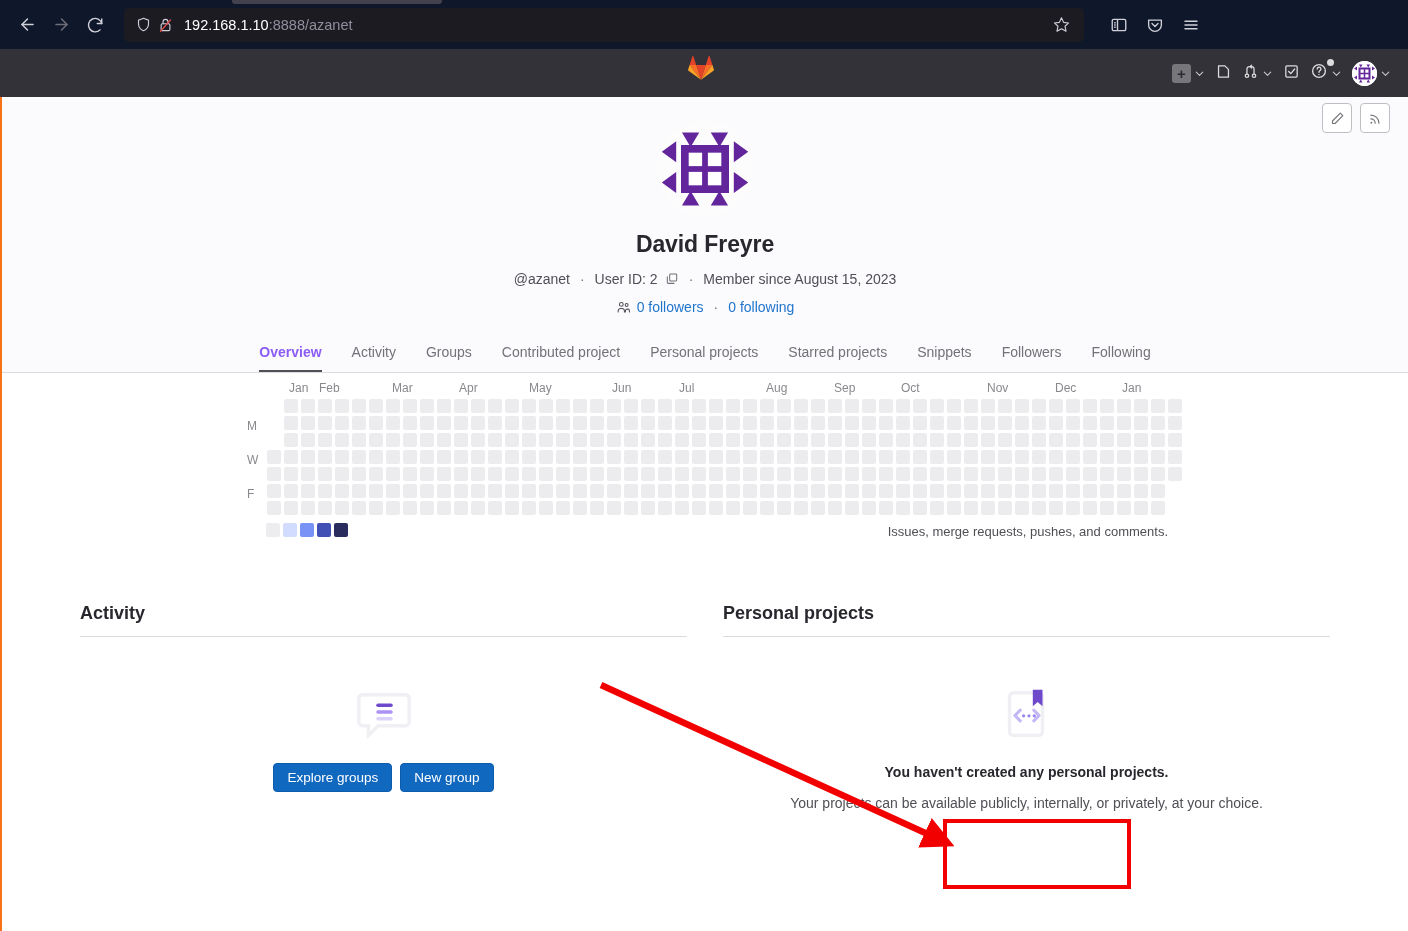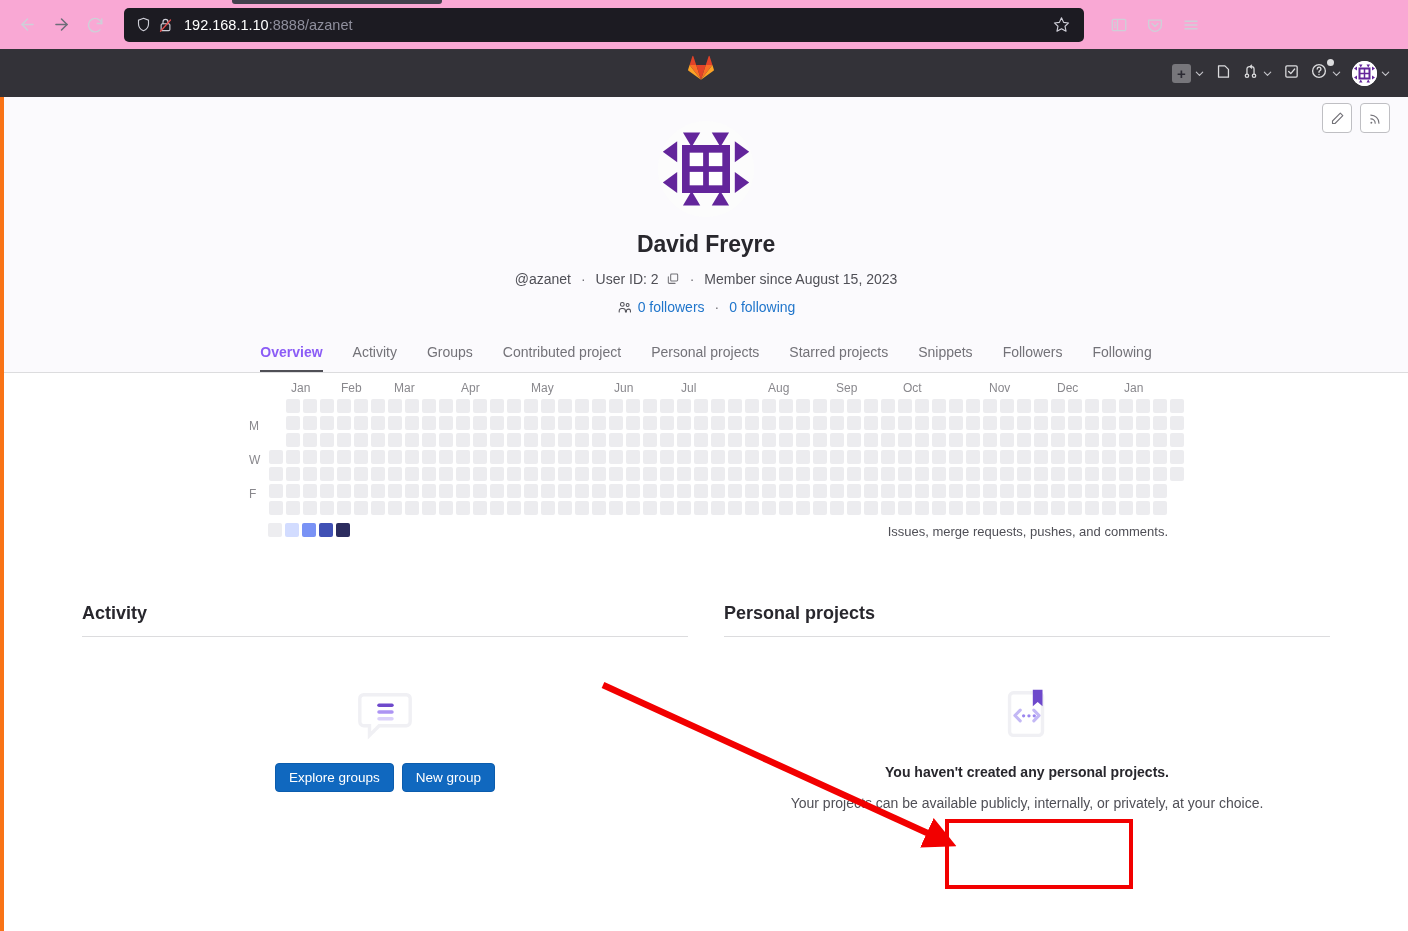--- a/index.html
+++ b/index.html
@@ -6,21 +6,21 @@
   html, body {
     width: 1408px; height: 931px;
     font-family: "Liberation Sans", sans-serif;
     background: #ffffff;
     overflow: hidden;
   }
 
   
   #browser-chrome {
     height: 49px;
-    background: #f9a8d4;
+    background: #0f172a;
     display: flex;
     align-items: center;
     padding: 0 10px;
     position: relative;
   }
   #tab-strip-stub {
     position: absolute;
     top: 0; left: 232px;
     width: 210px; height: 4px;
     background: #42414d;
@@ -138,21 +138,21 @@
   #nav-avatar {
     width: 25px; height: 25px; border-radius: 50%;
     overflow: hidden; background: #fff; flex: none;
   }
 
   
   #page {
     position: relative;
     height: 834px;
     background: #fff;
-    border-left: 4px solid #f97316;
+    border-left: 2px solid #f97316;
     overflow: hidden;
   }
 
   
   #profile-header {
     background: #fbfafd;
     padding: 24px 0 0 0;
     position: relative;
     border-bottom: 1px solid #dcdcde;
   }
@@ -576,21 +576,21 @@
       <div class="ptab">Snippets</div>
       <div class="ptab">Followers</div>
       <div class="ptab">Following</div>
     </div>
   </div>
 
   <div id="calendar-wrap">
     <div id="calendar-inner">
       <div id="month-labels">
           <span style="left: 42px;">Jan</span>
-          <span style="left: 92px;">Feb</span>
+          <span style="left: 72px;">Feb</span>
           <span style="left: 145px;">Mar</span>
           <span style="left: 212px;">Apr</span>
           <span style="left: 282px;">May</span>
           <span style="left: 365px;">Jun</span>
           <span style="left: 432px;">Jul</span>
           <span style="left: 519px;">Aug</span>
           <span style="left: 587px;">Sep</span>
           <span style="left: 654px;">Oct</span>
           <span style="left: 740px;">Nov</span>
           <span style="left: 808px;">Dec</span>

